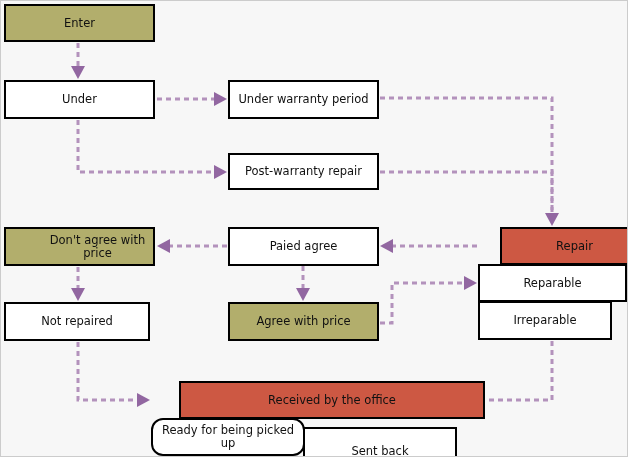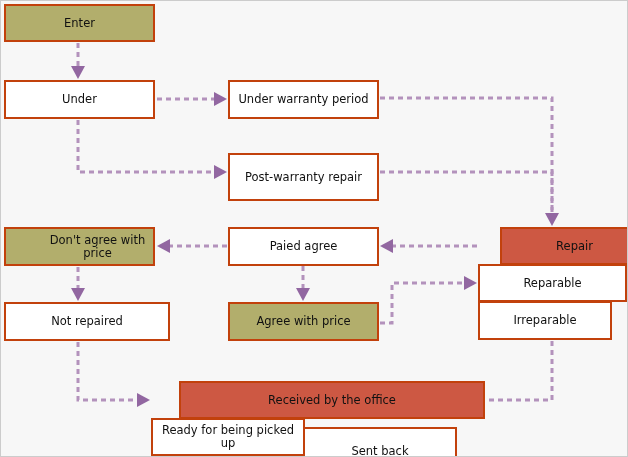--- a/index.html
+++ b/index.html
@@ -15,47 +15,47 @@
     border:1px solid #cccccc;
     box-sizing:border-box;
   }
   .edges{
     position:absolute;left:0;top:0;width:628px;height:457px;
     pointer-events:none;
   }
   .node{
     position:absolute;
     box-sizing:border-box;
-    border:2px solid #c2410c;
+    border:2px solid #000000;
     background:#ffffff;
     display:flex;
     align-items:center;
     justify-content:center;
     font-size:11.5px;
     color:#111111;
     text-align:center;
     line-height:1.1;
   }
   .node.olive{background:#b2ae6c;}
   .node.red{background:#cd5843;margin-left:22px;}
 
   
   .n-enter        {left:3px;   top:3px;   width:151px; height:38px;}
   .n-taken        {left:3px;   top:79px;  width:151px; height:39px;}
   .n-under        {left:227px; top:79px;  width:151px; height:39px;}
-  .n-post         {left:227px; top:152px; width:151px; height:48px;}
+  .n-post         {left:227px; top:152px; width:151px; height:37px;}
   .n-dontagree    {left:3px;   top:226px; width:151px; height:39px;padding-left:36px;}
   .n-paied        {left:227px; top:226px; width:151px; height:39px;}
   .n-repair       {left:477px; top:226px; width:149px; height:38px;}
   .n-reparable    {left:477px; top:263px; width:149px; height:38px;}
   .n-irreparable  {left:477px; top:300px; width:134px; height:39px;}
-  .n-notrepaired  {left:3px;   top:301px; width:166px; height:39px;}
+  .n-notrepaired  {left:3px;   top:301px; width:146px; height:39px;}
   .n-agree        {left:227px; top:301px; width:151px; height:39px;}
   .n-received     {left:156px; top:380px; width:306px; height:38px;}
-  .n-ready        {left:150px; top:417px; width:154px; height:38px;}
+  .n-ready        {left:150px; top:417px; width:154px; height:38px;border-radius:12px;}
   .n-sentback     {left:302px; top:426px; width:154px; height:49px;}
 
   .dash{
     fill:none;
     stroke:#b392bc;
     stroke-width:3;
     stroke-dasharray:5 4;
   }
   .head{
     fill:#9267a1;

